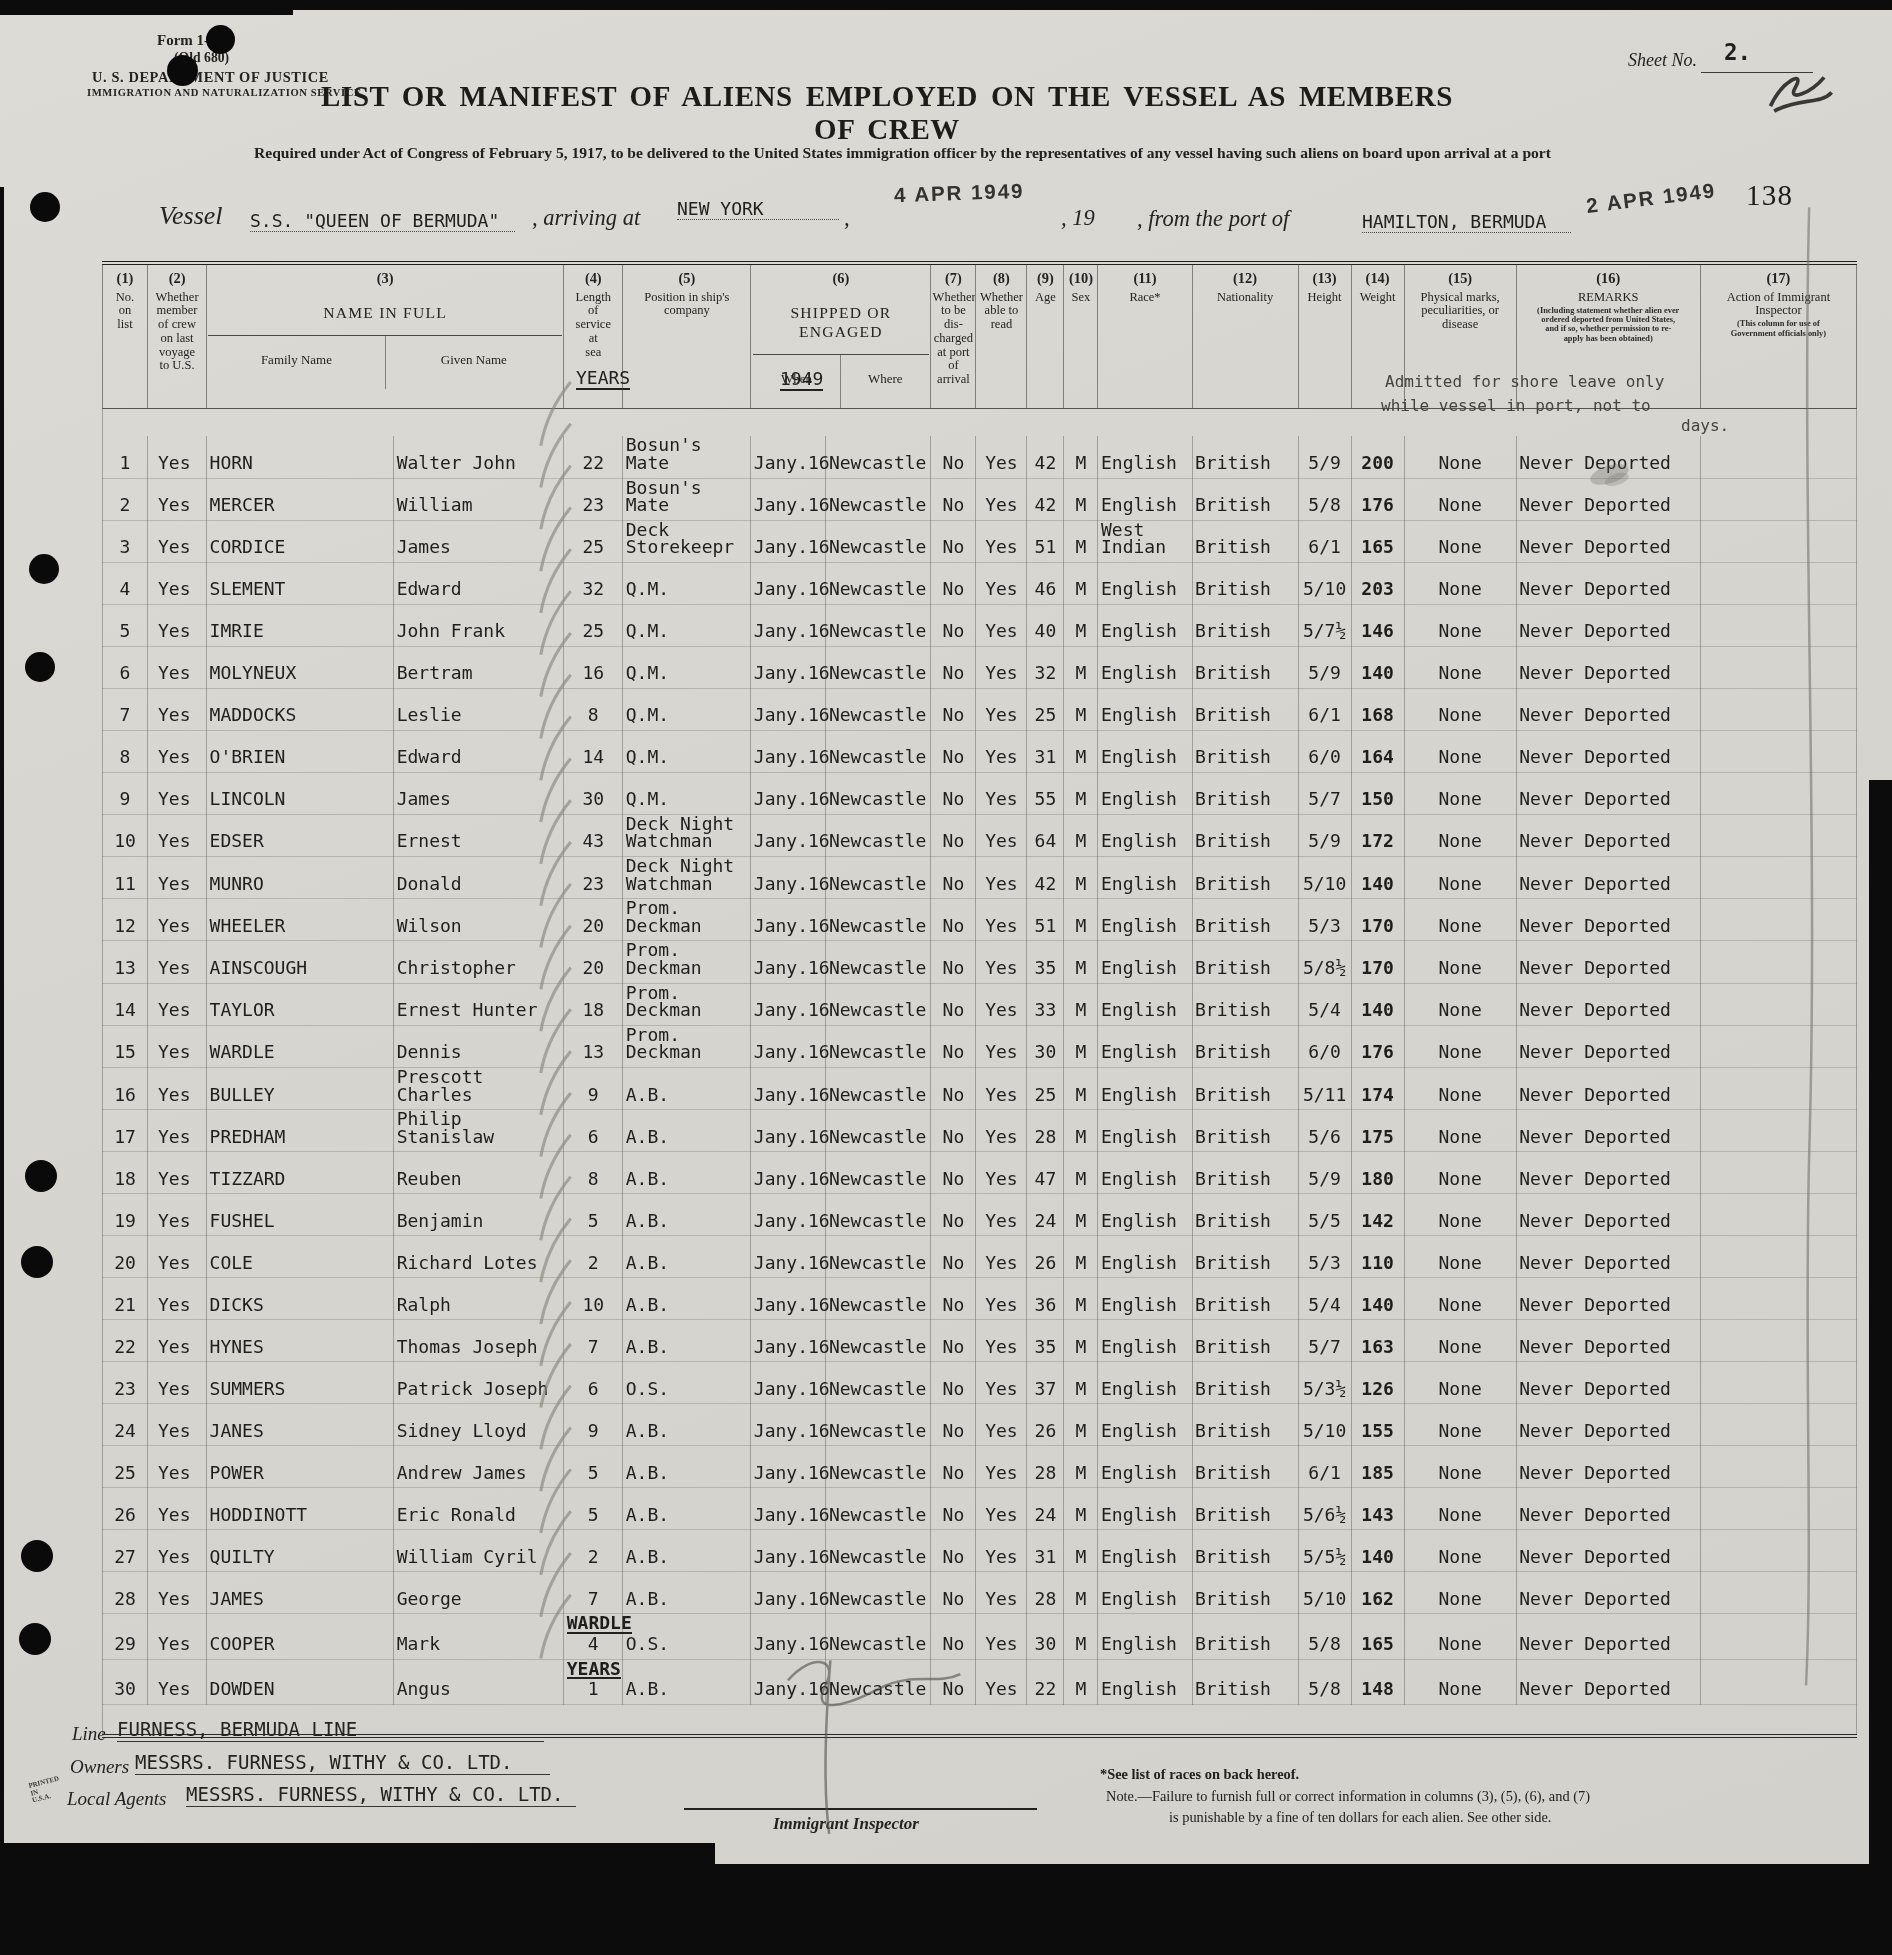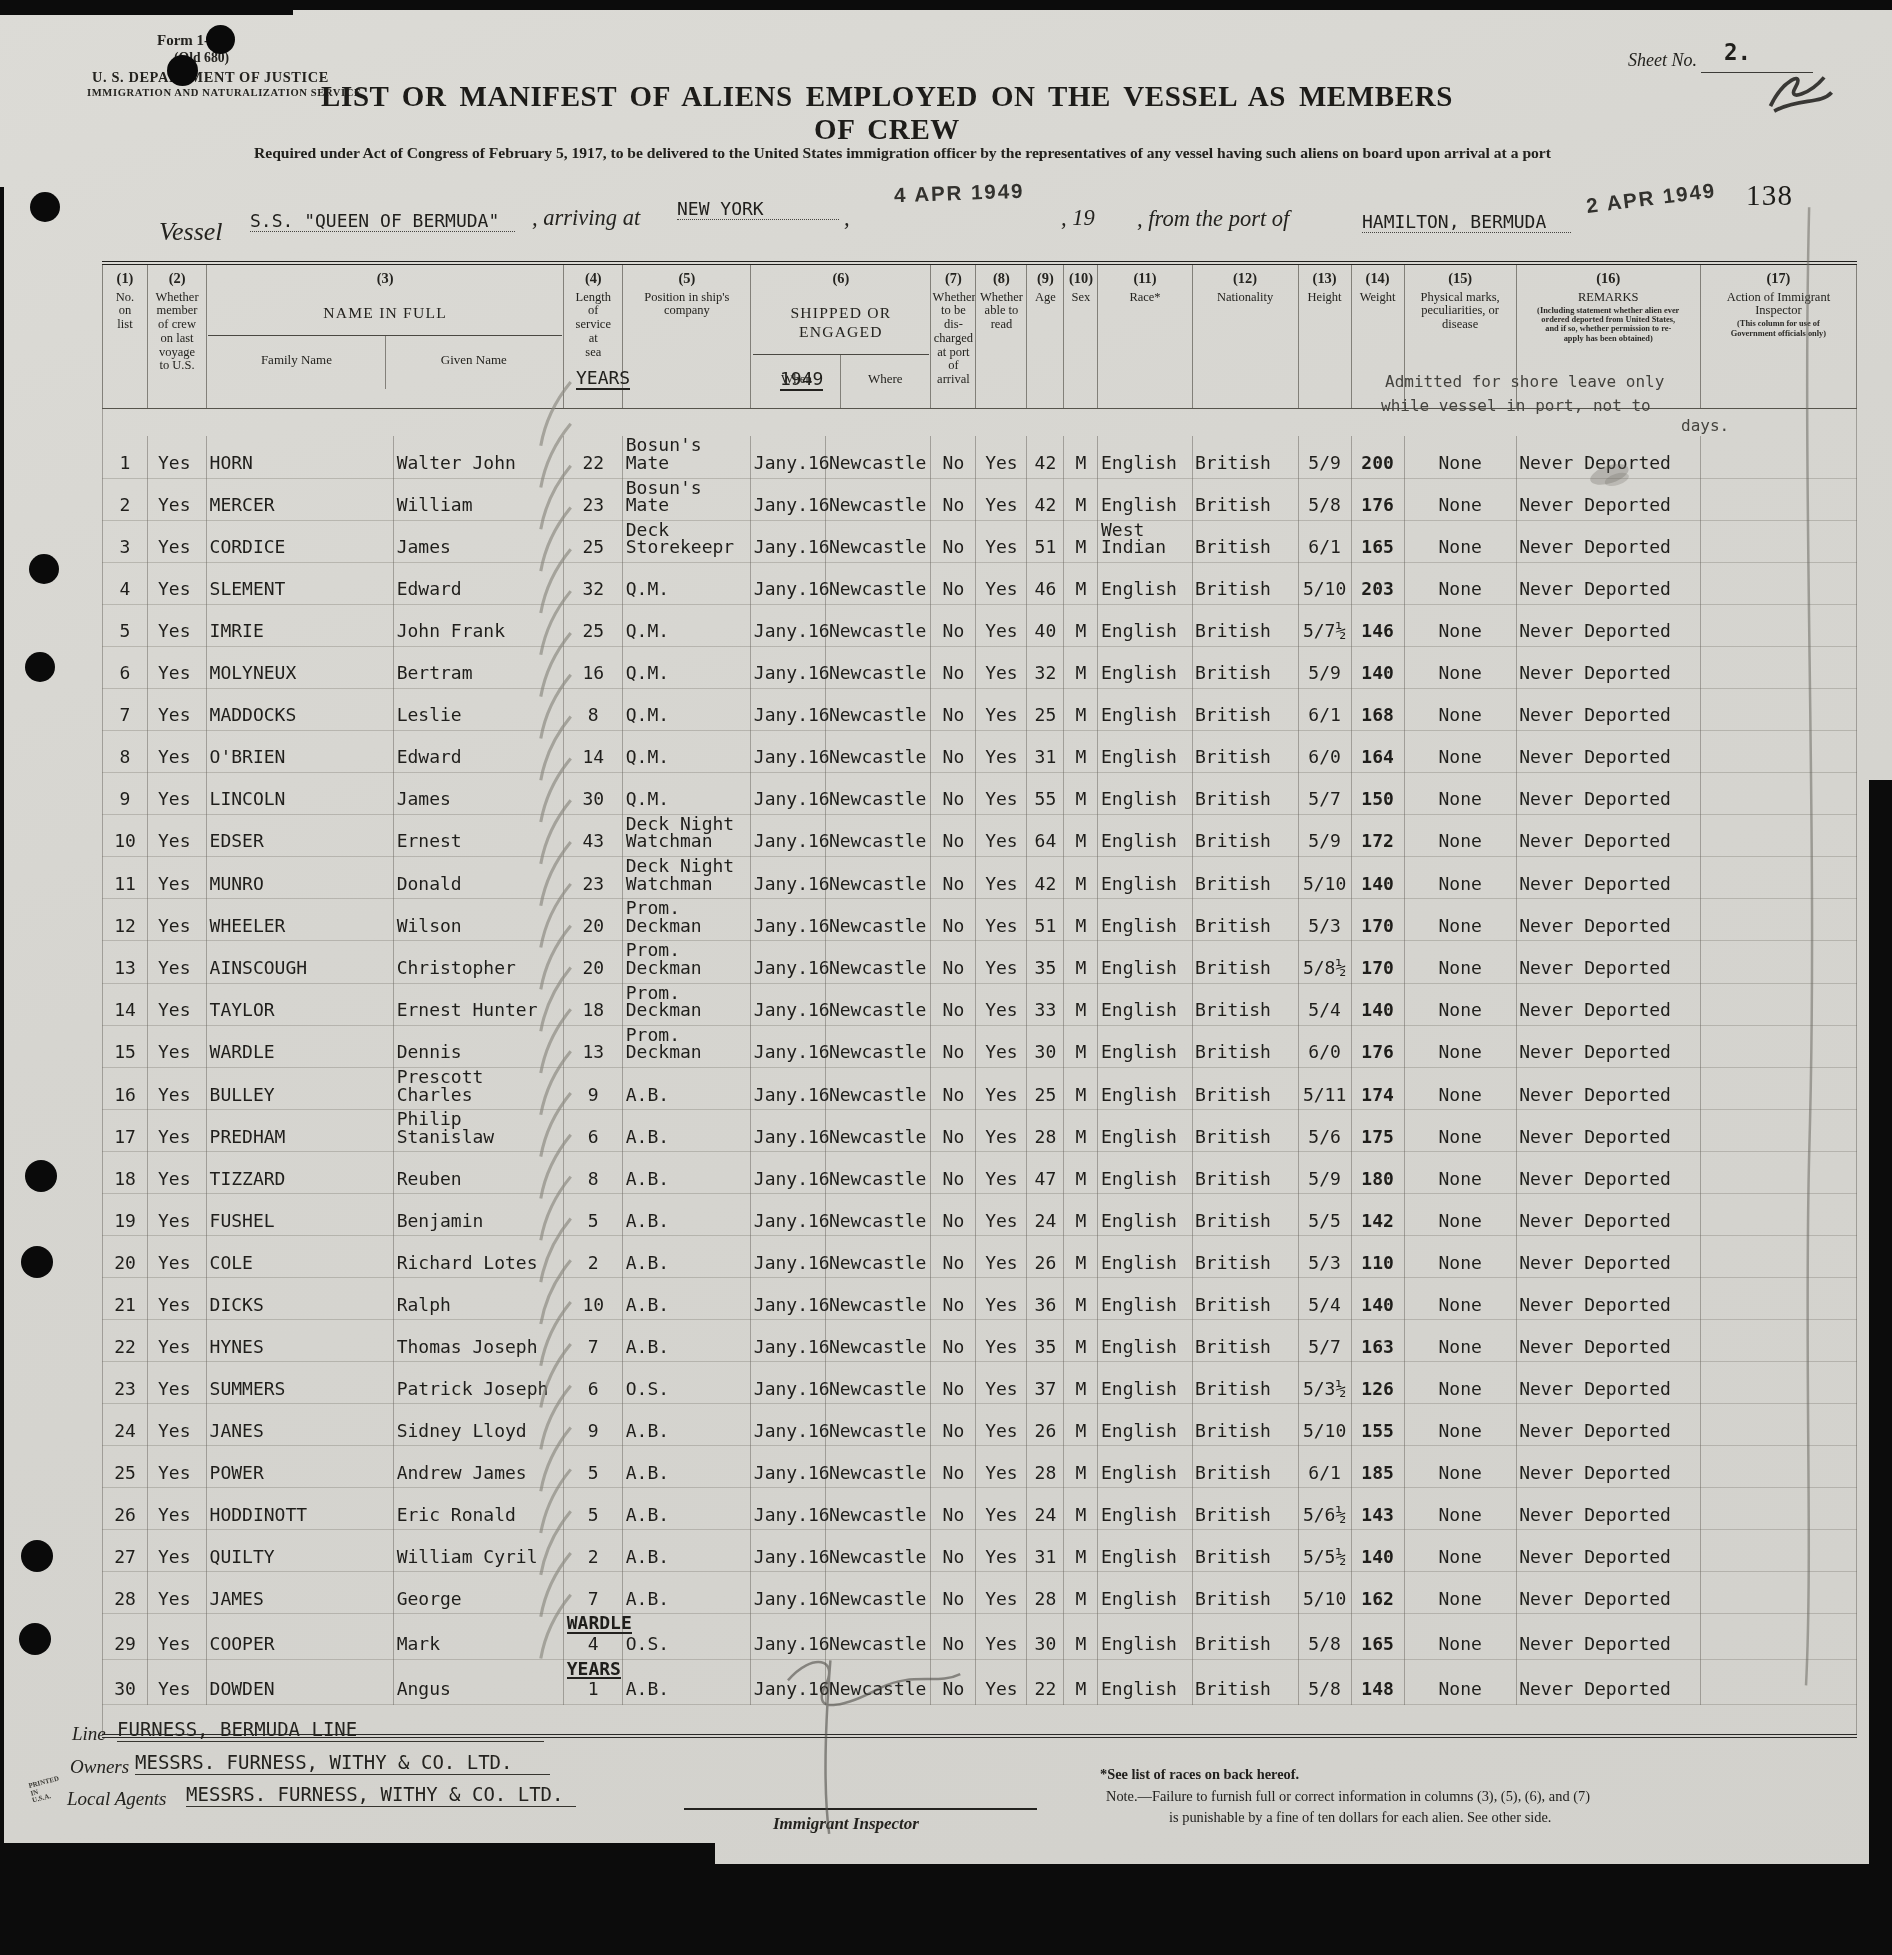--- a/index.html
+++ b/index.html
@@ -70,21 +70,21 @@
   <div class="abs agency" style="left:92px;top:69px;font-size:14.4px;">U. S. DEPARTMENT OF JUSTICE</div>
   <div class="abs agency" style="left:87px;top:87px;font-size:10.6px;">IMMIGRATION AND NATURALIZATION SERVICE</div>
 
   <div class="abs it ser" style="left:1628px;top:50px;font-size:18px;">Sheet No.</div>
   <div class="abs typed b" style="left:1724px;top:39px;font-size:22.5px;">2.</div>
   <div class="abs" style="left:1701px;top:72px;width:112px;border-top:1.2px solid #3c3b37;"></div>
 
   <div class="abs title" style="left:300px;top:80px;width:1174px;">LIST OR MANIFEST OF ALIENS EMPLOYED ON THE VESSEL AS MEMBERS OF CREW</div>
   <div class="abs subtitle" style="left:169px;top:144px;width:1467px;">Required under Act of Congress of February 5, 1917, to be delivered to the United States immigration officer by the representatives of any vessel having such aliens on board upon arrival at a port</div>
 
-  <div class="abs it ser" style="left:159px;top:201px;font-size:26px;margin-top:16px;">Vessel</div>
+  <div class="abs it ser" style="left:159px;top:201px;font-size:26px;">Vessel</div>
   <div class="abs typed dotted" style="left:250px;top:210px;padding-right:16px;">S.S. "QUEEN OF BERMUDA"</div>
   <div class="abs it ser" style="left:532px;top:205px;font-size:22.5px;">, arriving at</div>
   <div class="abs typed dotted" style="left:677px;top:198px;padding-right:75px;">NEW YORK</div>
   <div class="abs it ser" style="left:844px;top:205px;font-size:22.5px;">,</div>
   <div class="abs stamp" style="left:894px;top:181px;transform:rotate(-2deg);">4 APR 1949</div>
   <div class="abs it ser" style="left:1061px;top:205px;font-size:22.5px;">, 19</div>
   <div class="abs it ser" style="left:1137px;top:206px;font-size:22.5px;">, from the port of</div>
   <div class="abs typed dotted" style="left:1362px;top:211px;padding-right:25px;">HAMILTON, BERMUDA</div>
   <div class="abs stamp" style="left:1586px;top:186px;transform:rotate(-7deg);">2 APR 1949</div>
   <div class="abs pagenum" style="left:1746px;top:179px;">138</div>

